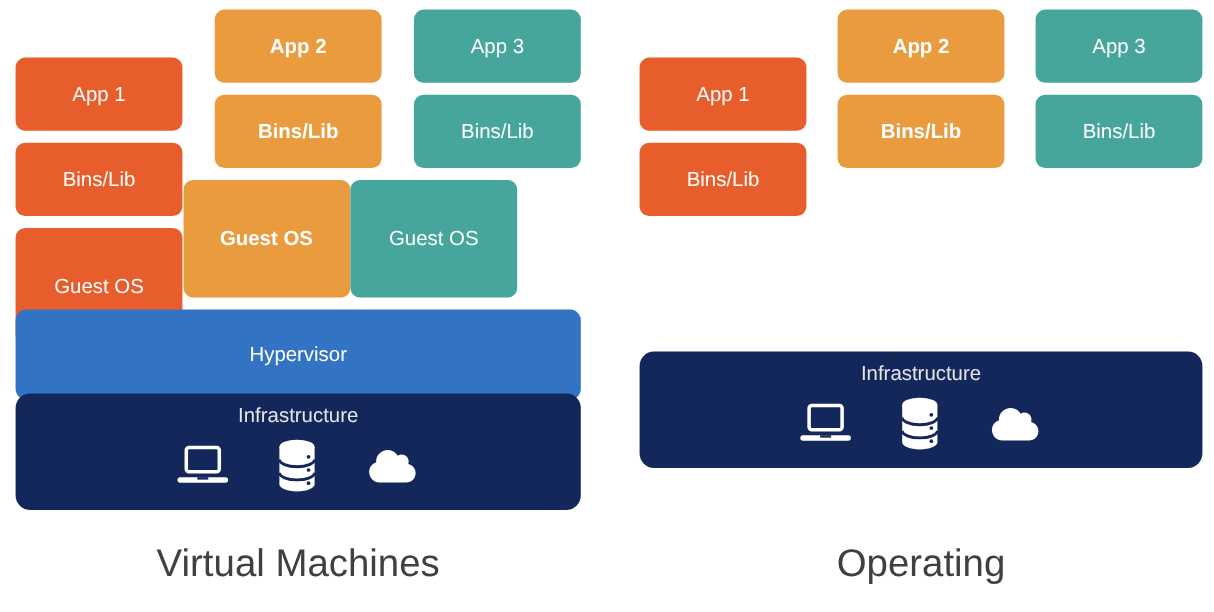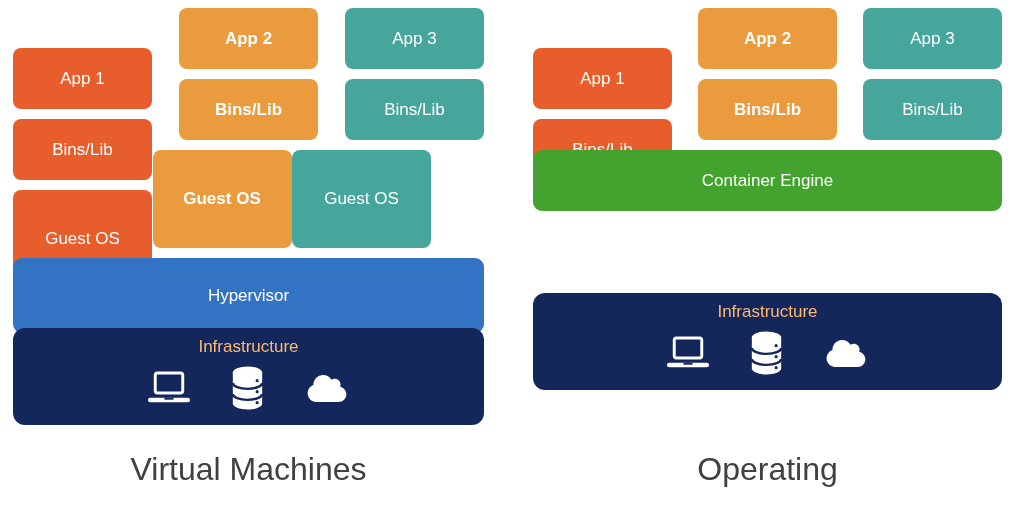--- a/index.html
+++ b/index.html
@@ -24,21 +24,21 @@
   .c-red{background:var(--red);margin-top:40px;}
   .c-orange{background:var(--orange);font-weight:bold;}
   .c-teal{background:var(--teal);}
   .bar{
     position:absolute;border-radius:9px;color:#fff;font-size:17px;
     display:flex;align-items:center;justify-content:center;
   }
   .bar-blue{background:var(--blue);}
   .bar-green{background:var(--green);}
   .infra{
-    position:absolute;border-radius:12px;background:var(--navy);color:#fdba74;
+    position:absolute;border-radius:12px;background:var(--navy);color:#e5e5e5;
     display:flex;flex-direction:column;align-items:center;
   }
   .infra-label{margin-top:9px;font-size:17px;line-height:1.2;}
   .icon-row{display:flex;align-items:center;gap:40px;margin-top:8px;}
   .stack-title{
     position:absolute;text-align:center;font-size:32px;color:var(--title-gray);
     line-height:1.1;
   }
   
   .vm-row-app{left:13px;top:8px;width:471px;height:61px;}
@@ -149,23 +149,20 @@
         <span>Bins/Lib</span>
       </div>
     <div class="box c-orange">
         <span>Bins/Lib</span>
       </div>
     <div class="box c-teal">
         <span>Bins/Lib</span>
       </div>
   </div>
 
-  <div class="bar bar-green ct-engine">
-    <span>Container Engine</span>
-  </div>
 
 
   <div class="infra ct-infra">
     <span class="infra-label">Infrastructure</span>
     <div class="icon-row">
       <span>
         <svg width="44" height="37" viewBox="0 0 48 40">
           <rect x="9" y="3" width="30" height="22" rx="2.5" fill="none" stroke="#fff" stroke-width="3.2"></rect>
           <rect x="1" y="30" width="46" height="5" rx="2.5" fill="#fff"></rect>
           <rect x="19" y="30" width="10" height="2.2" fill="#14275B"></rect>

